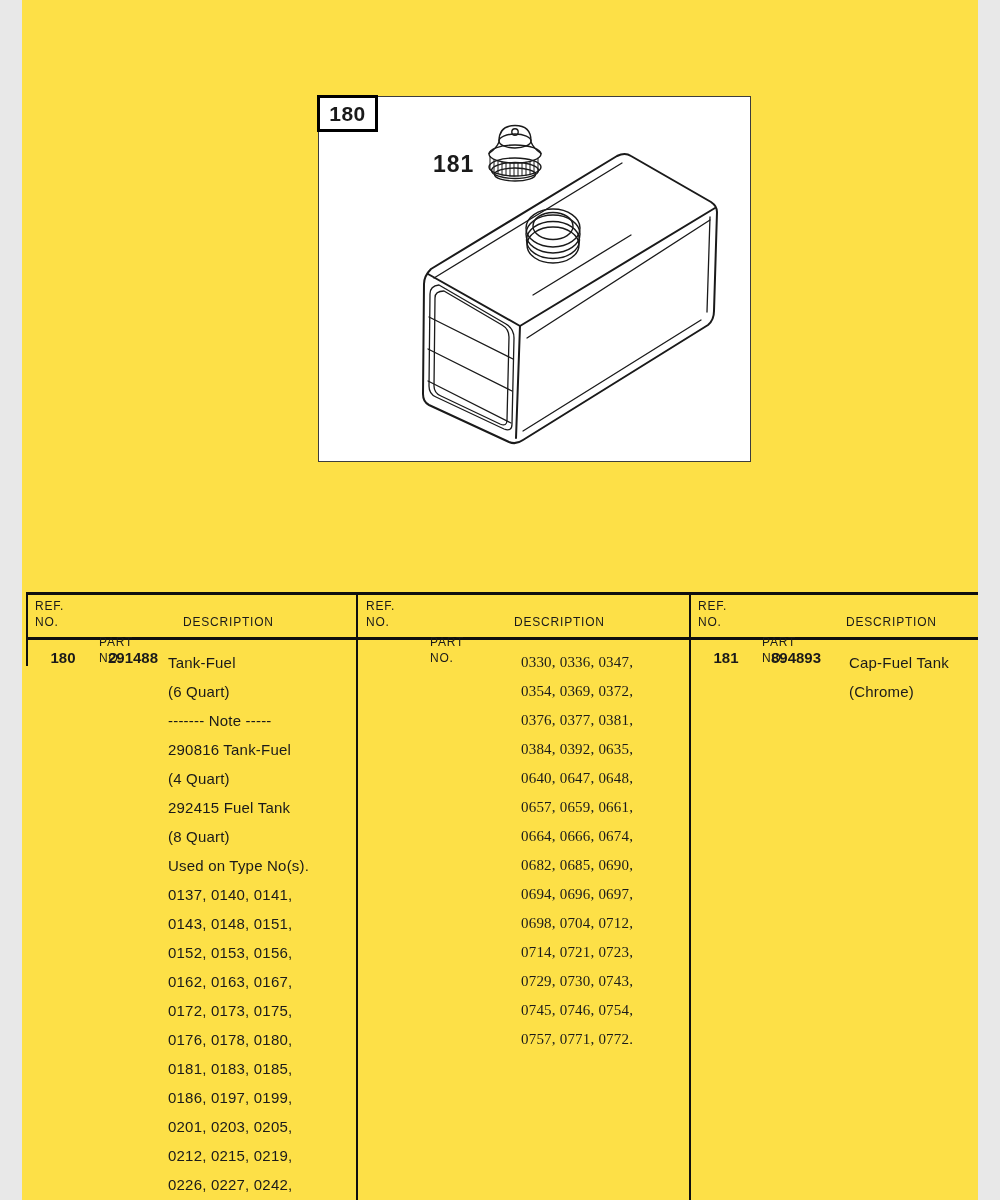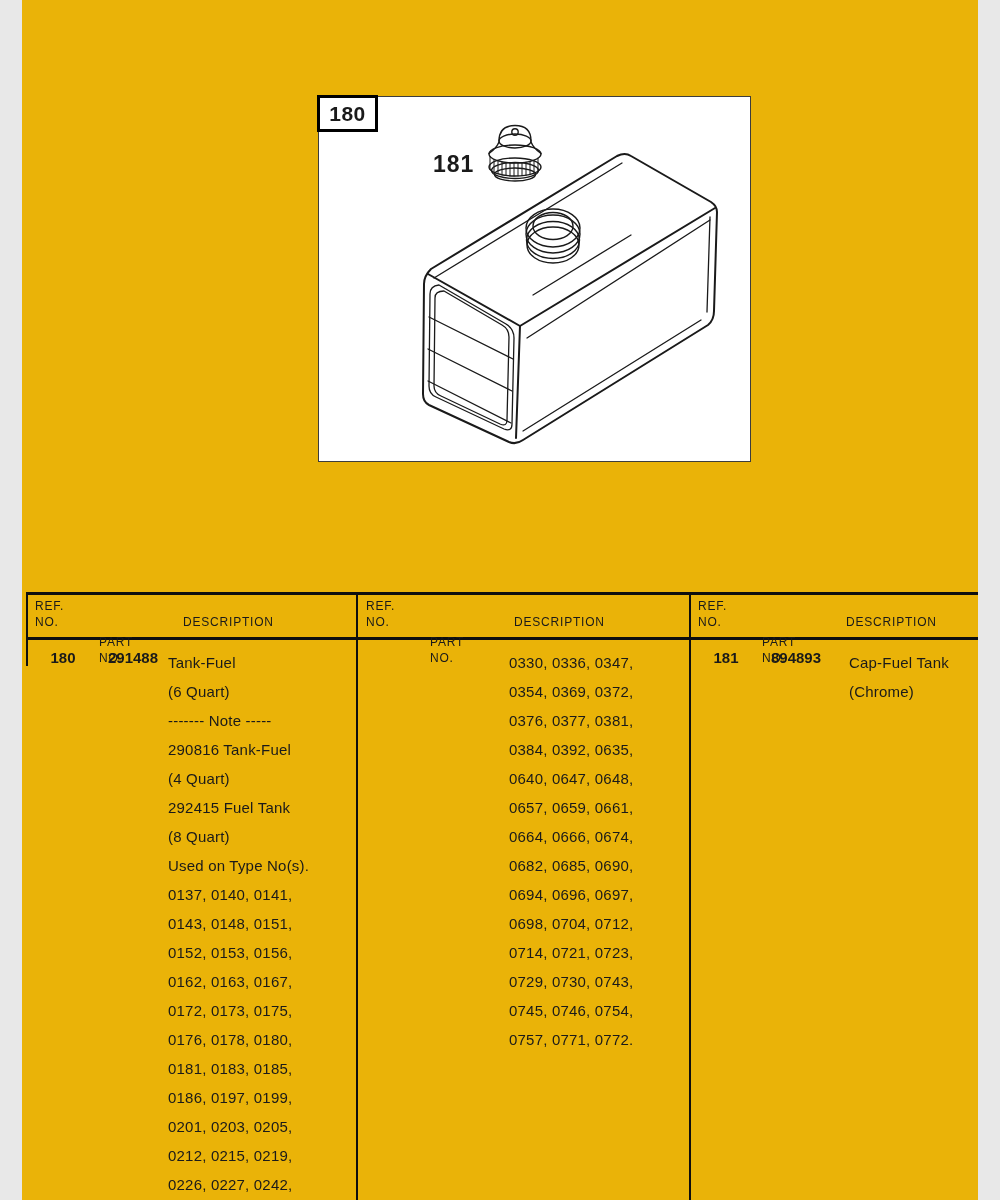--- a/index.html
+++ b/index.html
@@ -1,18 +1,18 @@
 <!DOCTYPE html>
 <html><head>
 <meta charset="utf-8">
 <style>
   html,body{margin:0;padding:0;background:#e8e8e8;}
   .page{
     position:relative;width:956px;height:1200px;margin:0 auto;
-    background:#eab308;overflow:hidden;
+    background:#fde047;overflow:hidden;
     font-family:"Liberation Sans","DejaVu Sans",sans-serif;
     color:#1a1a1a;
   }
   
   .diagram-frame{
     position:absolute;left:296px;top:96px;width:431px;height:364px;
     border:1.5px solid #3d3d3d;background:#fff;
   }
   .diagram-frame svg{position:absolute;left:0;top:0;}
   .fig-label{
@@ -43,21 +43,21 @@
   .body-ref,.body-part{
     position:absolute;top:57px;font-size:15px;font-weight:bold;text-align:center;
   }
   .body-ref {left:6px; width:60px;}
   .body-part{left:64px;width:84px;}
   .body-desc{
     position:absolute;top:56px;width:182px;
     font-size:15px;line-height:29px;letter-spacing:.2px;white-space:nowrap;
   }
   .g1 .body-desc{left:141px;}
-  .g2 .body-desc{left:151px;}
+  .g2 .body-desc{left:163px;font-family:Liberation Serif, serif;}
   .g3 .body-desc{left:159px;}
   .body-desc b{font-weight:normal;}
 </style>
 </head>
 <body>
 
 <div class="page">
 
   <div class="diagram-frame">
     <svg width="431" height="364" viewBox="0 0 431 364" fill="none" stroke="#1a1a1a" stroke-linecap="round" stroke-linejoin="round">

